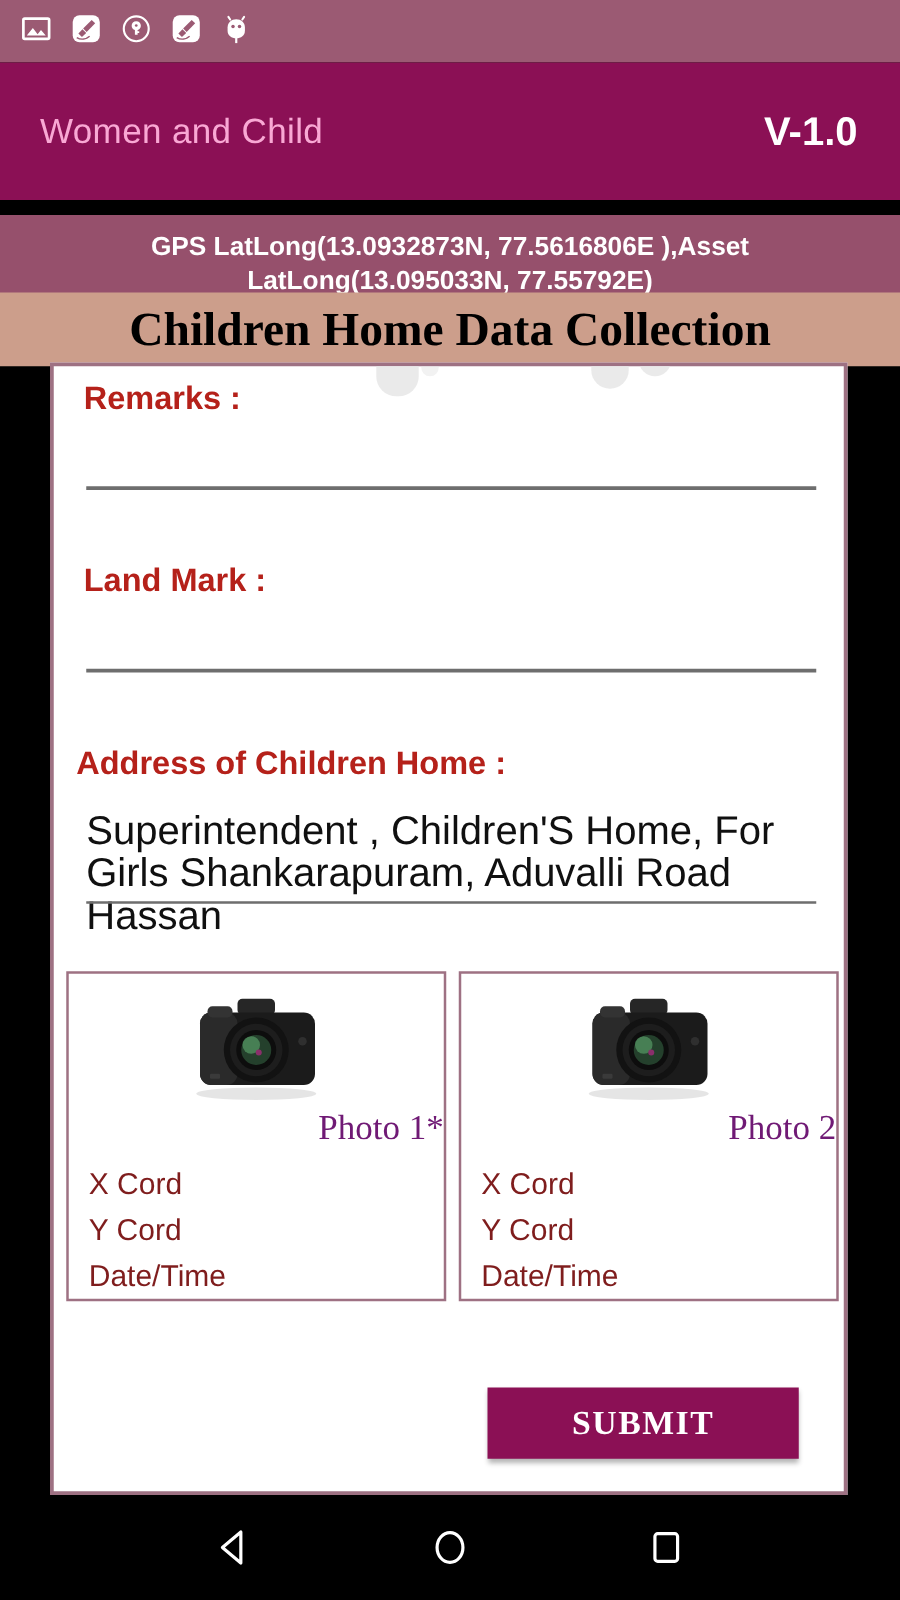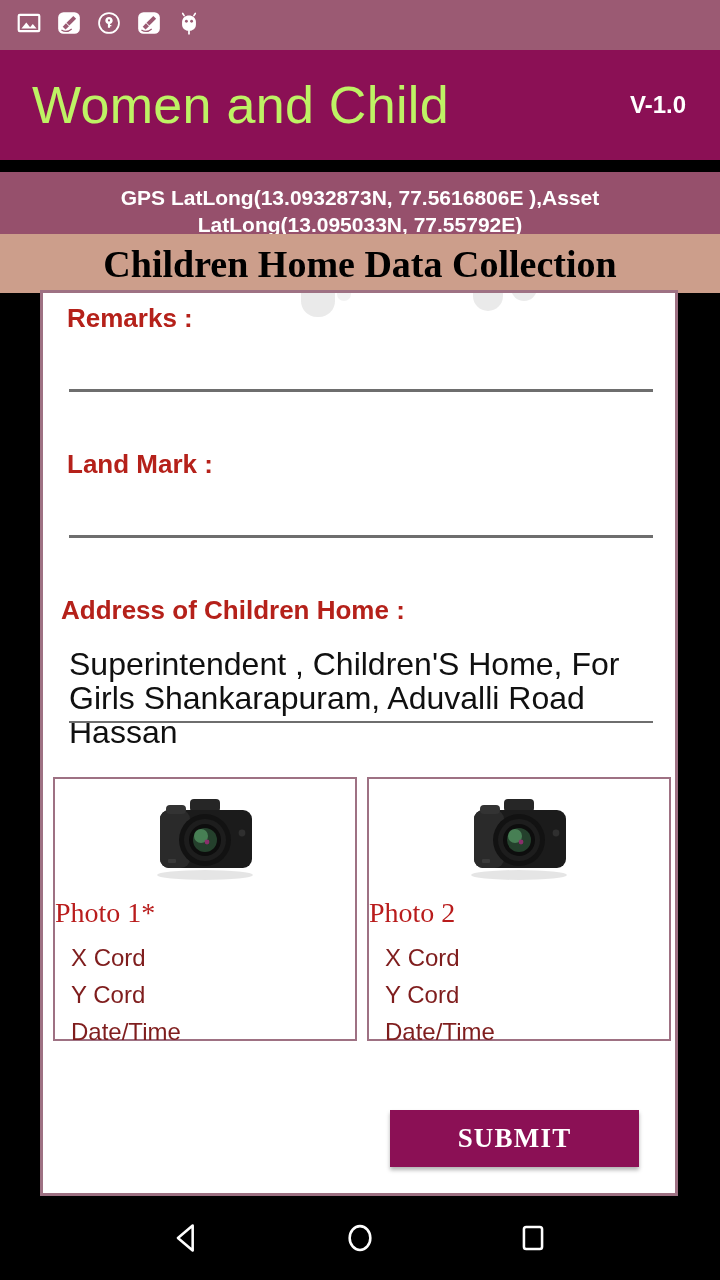--- a/index.html
+++ b/index.html
@@ -57,29 +57,29 @@
     top: 50px; left: 0;
     width: 720px;
     height: 110px;
     background: #8B1055;
     display: flex;
     align-items: center;
     justify-content: space-between;
     padding: 0 34px 0 32px;
   }
   .app-title {
-    color: #bef264;
-    font-size: 52px;
+    color: #f9a8d4;
+    font-size: 28px;
     font-weight: 400;
     letter-spacing: 0.3px;
     font-family: "Liberation Sans", sans-serif;
   }
   .app-version {
     color: #ffffff;
-    font-size: 24px;
+    font-size: 32px;
     font-weight: 700;
     font-family: "Liberation Sans", sans-serif;
   }
 
   
   .bar-sep {
     position: absolute;
     top: 160px; left: 0;
     width: 720px;
     height: 12px;
@@ -194,26 +194,26 @@
   .photo-box.left  { left: 10px;  width: 304px; }
   .photo-box.right { left: 324px; width: 304px; }
 
   .cam-wrap {
     width: 100%;
     display: flex;
     justify-content: center;
     padding-top: 16px;
   }
   .photo-caption {
-    text-align: left;
-    color: #b91c1c;
+    text-align: right;
+    color: #701a75;
     font-size: 28px;
     font-weight: 400;
     font-family: "Liberation Serif", serif;
-    margin-top: 16px;
+    margin-top: 6px;
   }
   .coord-list {
     padding: 10px 0 0 16px;
   }
   .coord-item {
     color: #7f1d1d;
     font-size: 24px;
     line-height: 37px;
     font-family: "Liberation Sans", sans-serif;
   }

